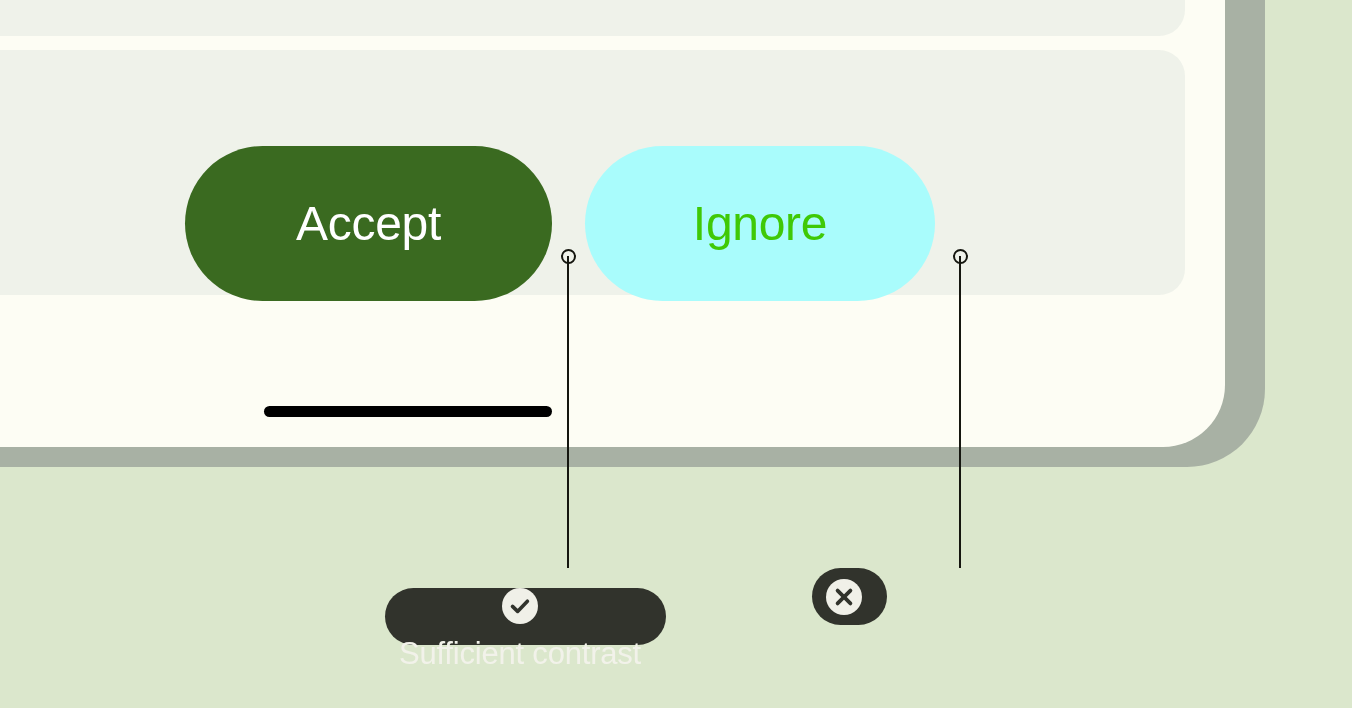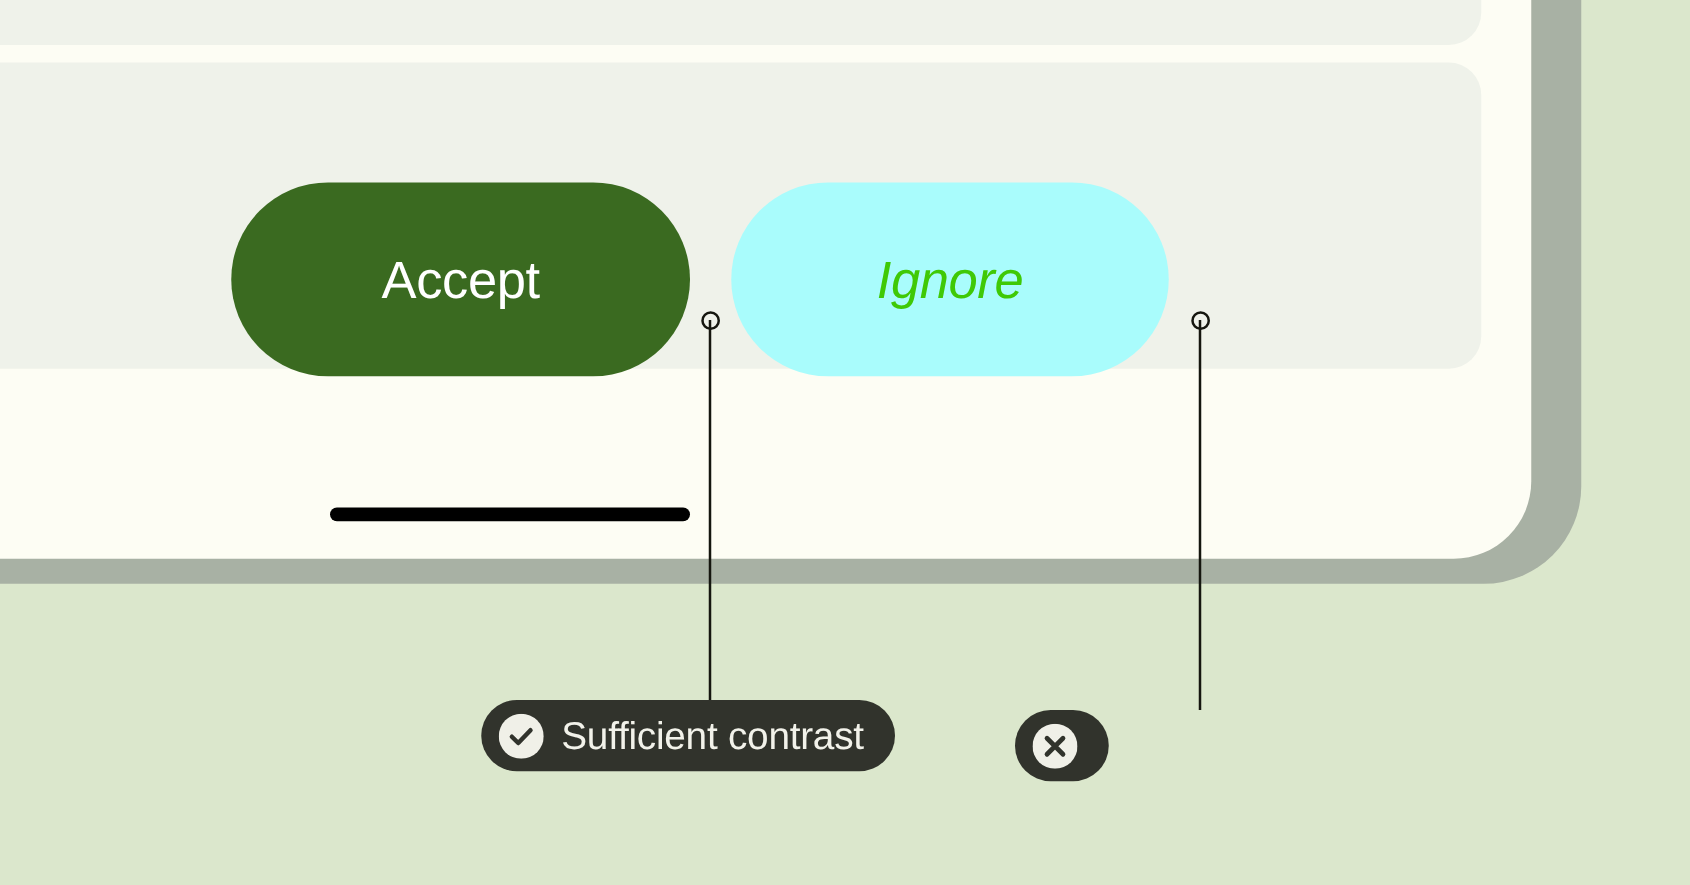--- a/index.html
+++ b/index.html
@@ -73,21 +73,21 @@
   }
 
   .btn {
     position: absolute;
     display: flex;
     align-items: center;
     justify-content: center;
     border: none;
     padding: 0;
     font-family: inherit;
-    font-size: 42px;
+    font-size: 48px;
     letter-spacing: -0.3px;
     cursor: pointer;
     border-radius: 999px;
     box-sizing: border-box;
   }
   .btn-accept {
     left: 385px;
     top: 96px;
     width: 367px;
     height: 155px;
@@ -96,21 +96,20 @@
     font-weight: 400;
   }
   .btn-ignore {
     left: 785px;
     top: 96px;
     width: 350px;
     height: 155px;
     background: #a9fcfc;
     color: #3fc906;
     font-weight: 500;
-    font-style: italic;
   }
 
   
   .home-bar {
     position: absolute;
     left: 264px;
     top: 406px;
     width: 288px;
     height: 11px;
     background: #000000;
@@ -144,21 +143,21 @@
     display: flex;
     align-items: center;
     gap: 14px;
     height: 57px;
     padding: 0 25px 0 14px;
     background: #31332c;
     border-radius: 999px;
     box-sizing: border-box;
     cursor: default;
   }
-  .anno-sufficient { left: 385px; top: 560px; }
+  .anno-sufficient { left: 385px; top: 588px; flex-direction: column; }
   .anno-poor { left: 812px; top: 568px; }
 
   .anno-label {
     font-size: 31px;
     font-weight: 400;
     color: #f2f2ea;
     letter-spacing: -0.2px;
     line-height: 1;
     white-space: nowrap;
   }

